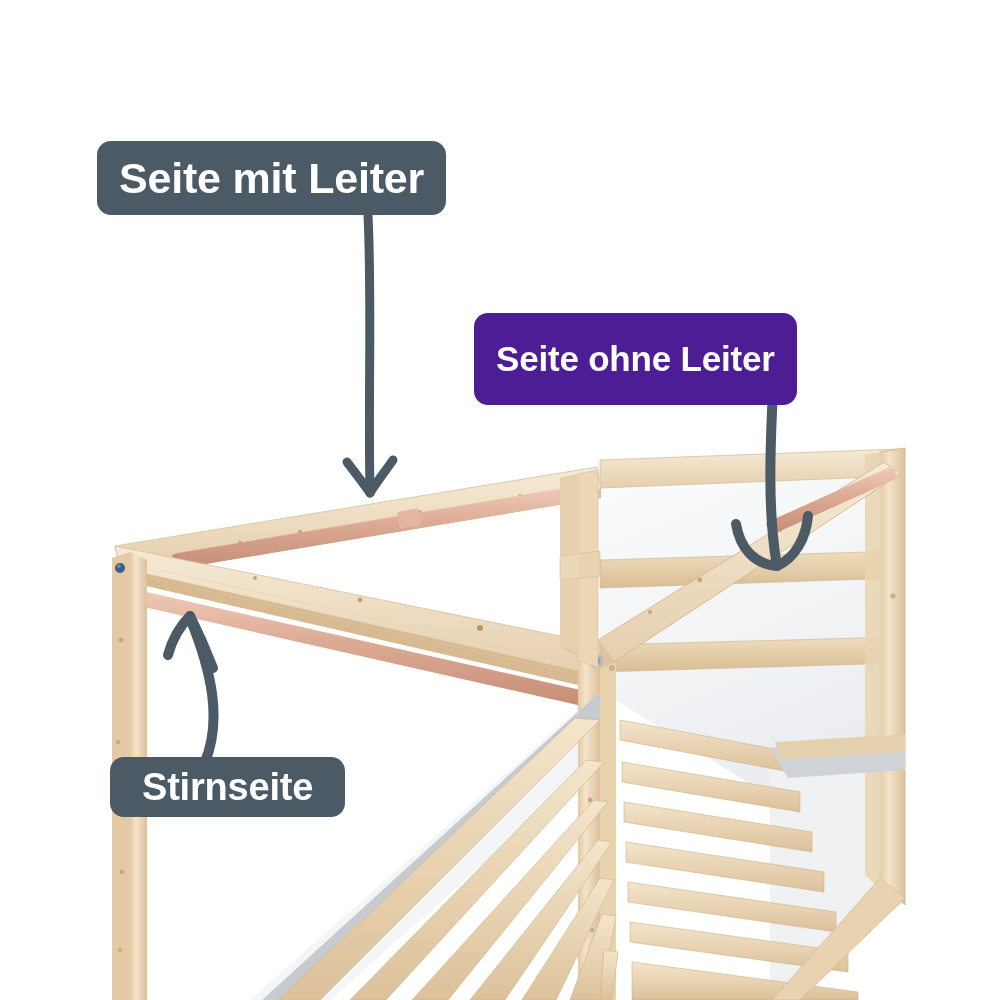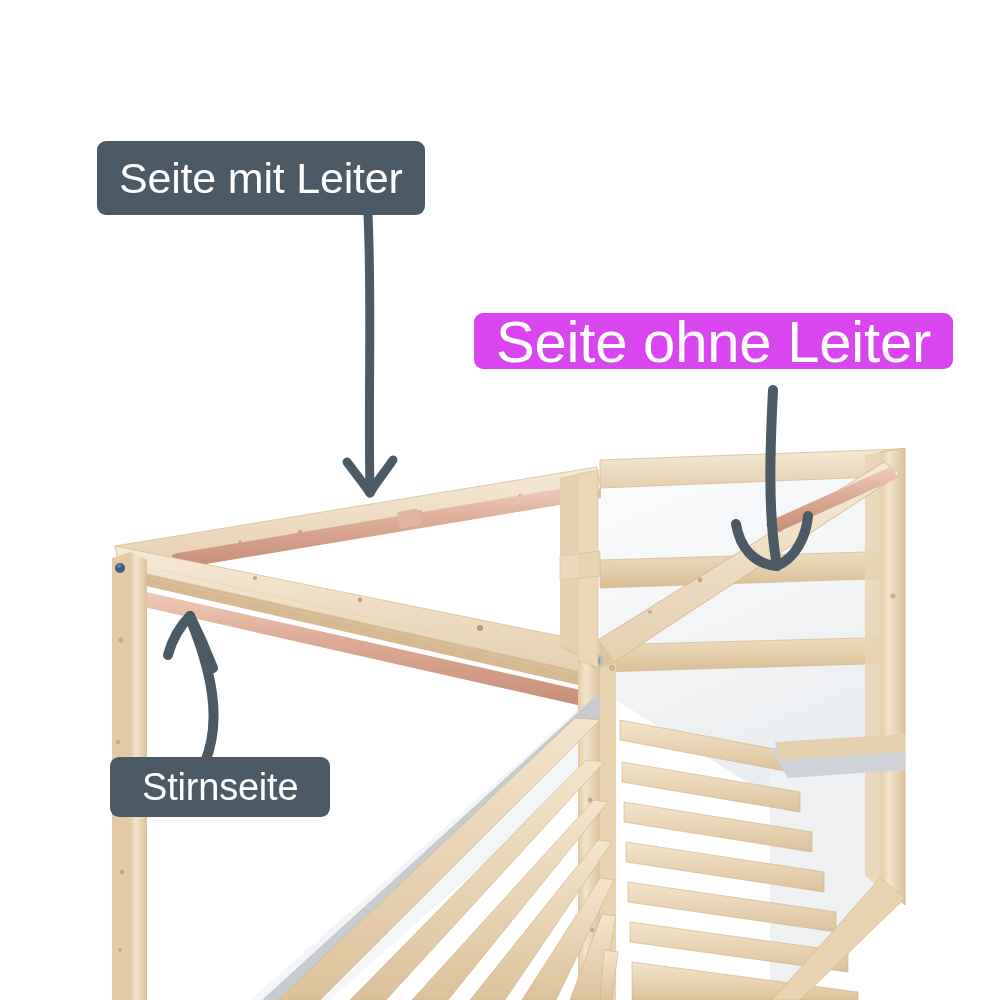--- a/index.html
+++ b/index.html
@@ -8,29 +8,29 @@
     background:#ffffff;
     font-family:"Liberation Sans", sans-serif;
     overflow:hidden;
     position:relative;
   }
   #stage{position:absolute;inset:0;width:1000px;height:1000px;}
   svg#scene{position:absolute;left:0;top:0;width:1000px;height:1000px;display:block;}
   .lbl{
     position:absolute;
     display:flex;align-items:center;justify-content:center;
-    border-radius:9px;
+    border-radius:14px;
     color:#ffffff;
-    font-weight:normal;
+    font-weight:bold;
     letter-spacing:-0.2px;
     box-sizing:border-box;
     white-space:nowrap;
   }
   #lbl-ladder{left:97px;top:141px;height:74px;padding:0 22px;font-size:43px;background:#4b5a64;}
-  #lbl-noladder{left:474px;top:313px;height:56px;padding:0 22px;font-size:58px;background:#d946ef;}
+  #lbl-noladder{left:474px;top:313px;height:92px;padding:0 22px;font-size:35px;background:#4c1d95;}
   #lbl-head{left:110px;top:757px;height:60px;padding:0 32px;font-size:38px;background:#4b5a64;}
 </style>
 </head>
 <body>
 
 <div id="stage">
 
   <svg id="scene" viewBox="0 0 1000 1000">
     <defs>
       <linearGradient id="gWoodV" x1="0" y1="0" x2="1" y2="0">

